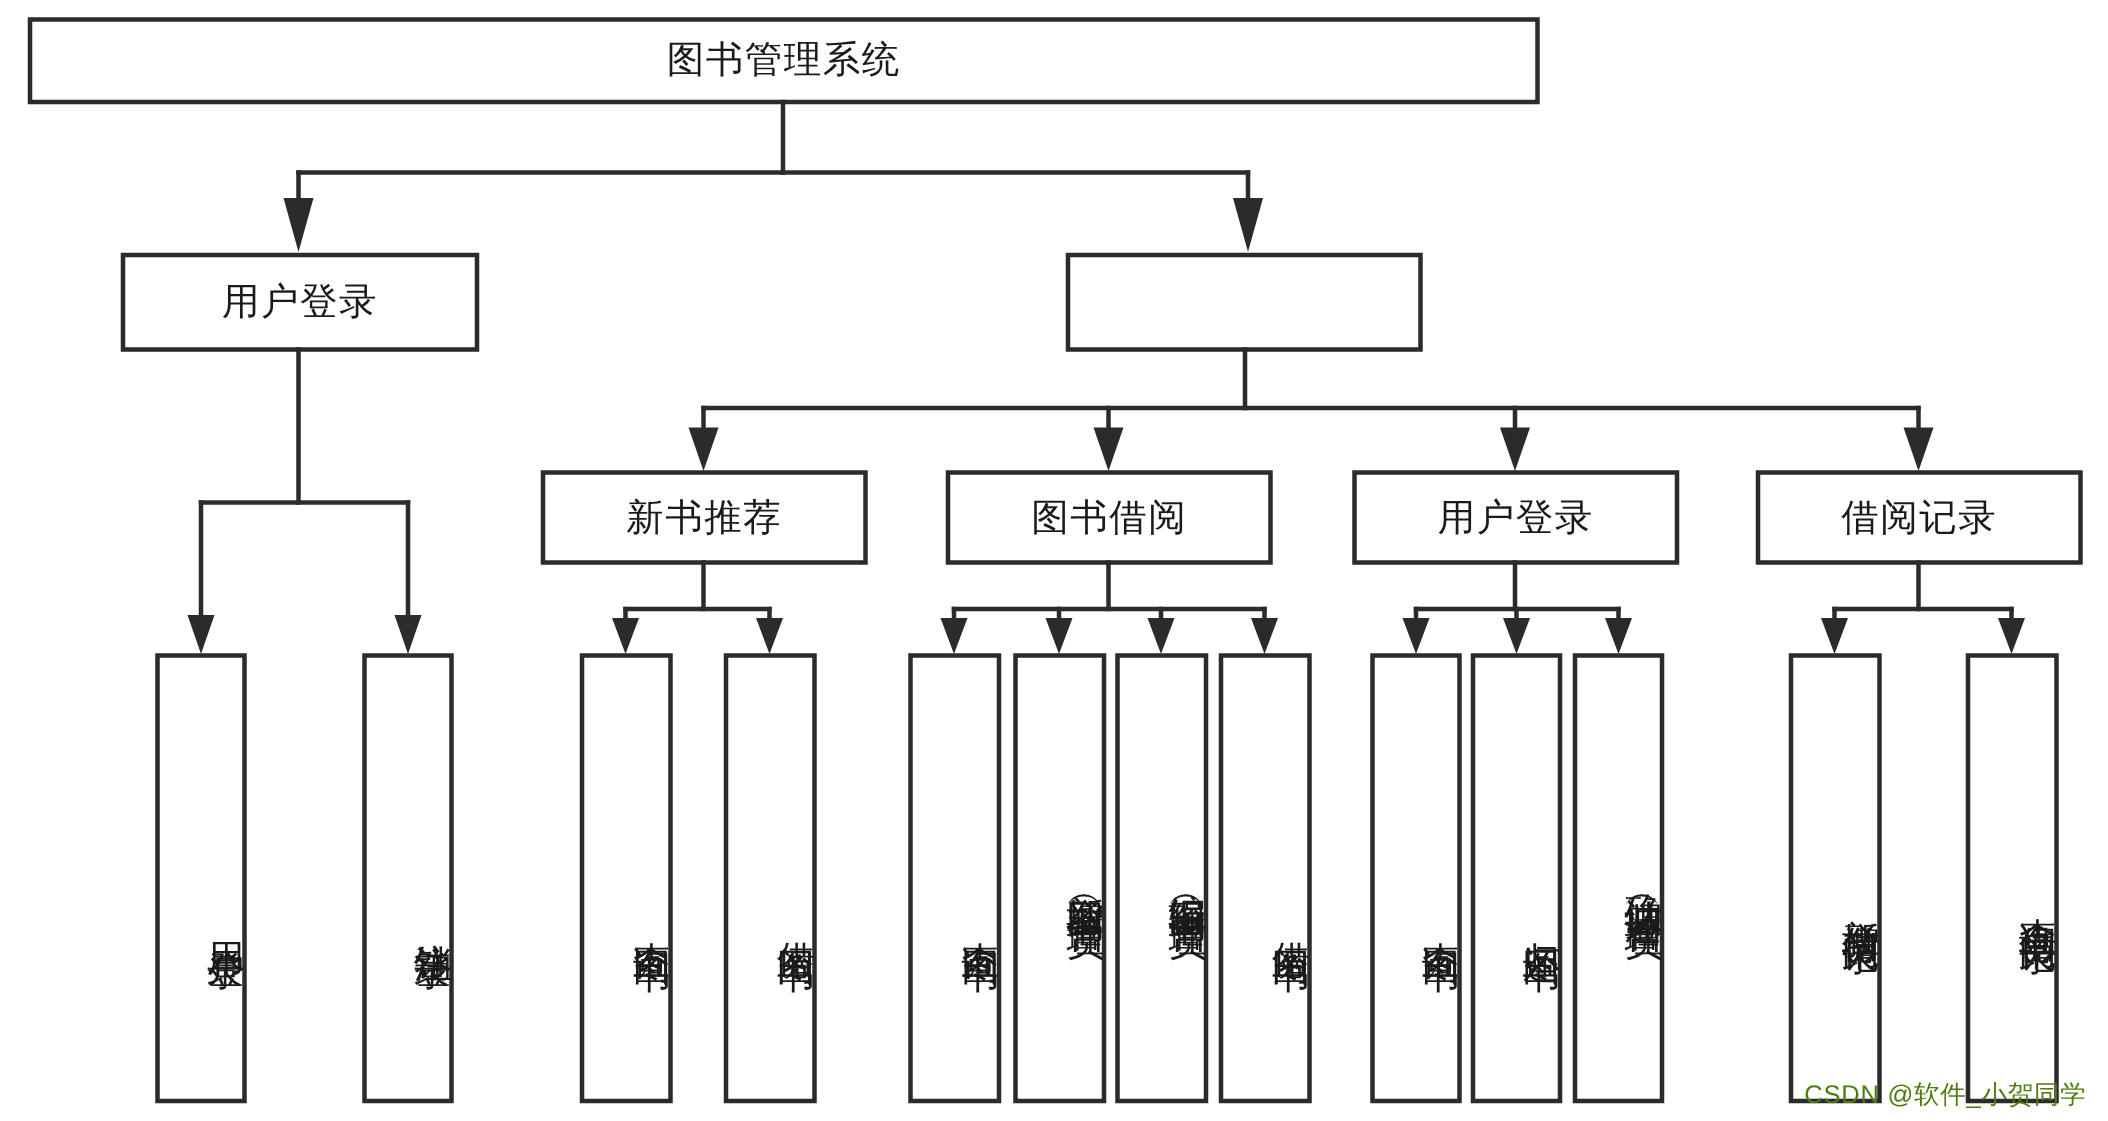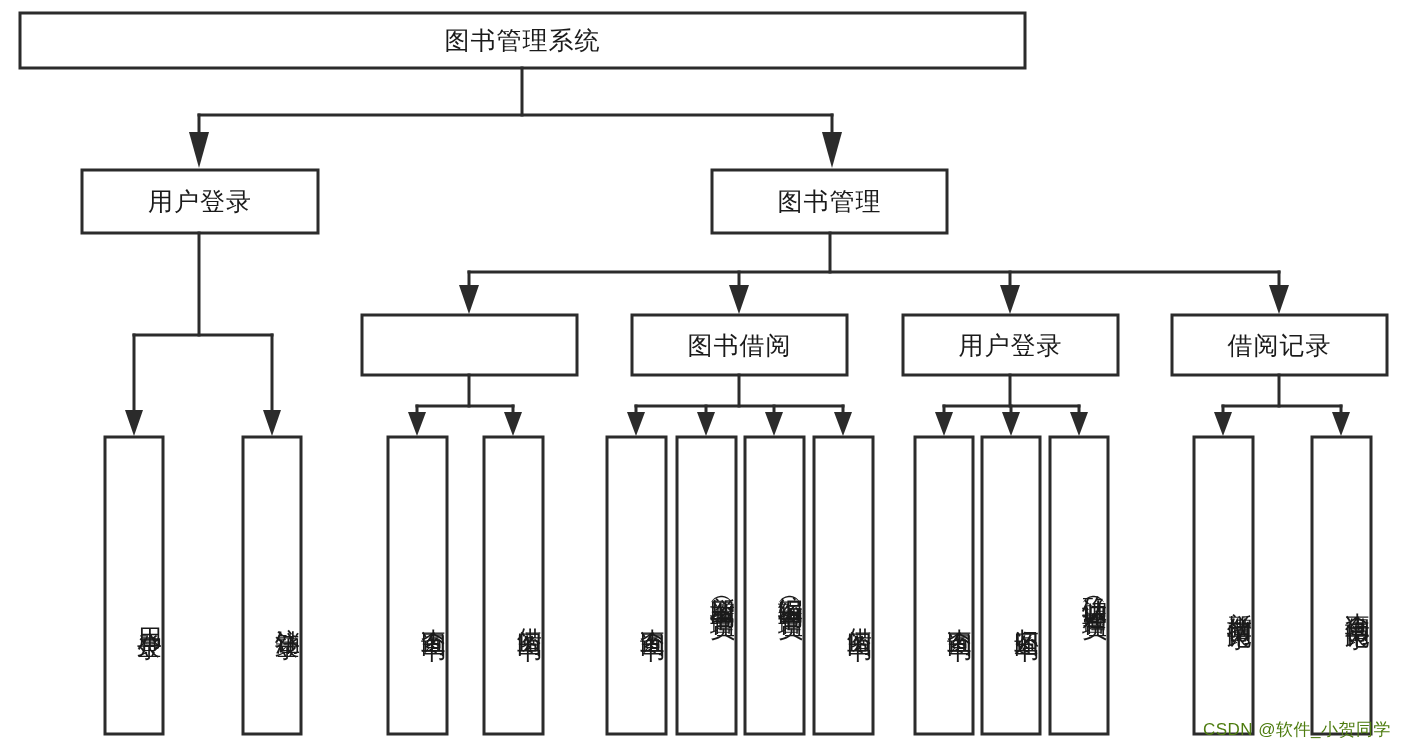--- a/index.html
+++ b/index.html
@@ -182,22 +182,22 @@
       <path class="connector" d="M 1341 406 L 1341 412"></path>
       <polygon class="arrow-head" points="1223,436 1214,412 1232,412"></polygon>
       <polygon class="arrow-head" points="1341,436 1332,412 1350,412"></polygon>
     </g>
 
   </svg>
 
   <div class="node-label horizontal" style="left:20px; top:13px; width:1005px; height:55px;">图书管理系统</div>
 
   <div class="node-label horizontal" style="left:82px; top:170px; width:236px; height:63px;">用户登录</div>
-  <div class="node-label horizontal" style="left:712px; top:170px; width:235px; height:63px;">图书管理</div>
-
+
+  <div class="node-label horizontal" style="left:362px; top:315px; width:215px; height:60px;">新书推荐</div>
   <div class="node-label horizontal" style="left:632px; top:315px; width:215px; height:60px;text-align:right;">图书借阅</div>
   <div class="node-label horizontal" style="left:903px; top:315px; width:215px; height:60px;">用户登录</div>
   <div class="node-label horizontal" style="left:1172px; top:315px; width:215px; height:60px;border-radius:19px;">借阅记录</div>
 
   <div class="node-label vertical" style="left:105px; top:488px; width:58px; height:246px;">用户登录</div>
   <div class="node-label vertical" style="left:243px; top:488px; width:58px; height:246px;">注销登录</div>
   <div class="node-label vertical" style="left:388px; top:488px; width:59px; height:246px;">查询图书</div>
   <div class="node-label vertical" style="left:484px; top:488px; width:59px; height:246px;">借阅图书</div>
   <div class="node-label vertical" style="left:607px; top:488px; width:59px; height:246px;">查询图书</div>
   <div class="node-label vertical tall" style="left:677px; top:440px; width:59px; height:294px;">新增图书（管理员）</div>

